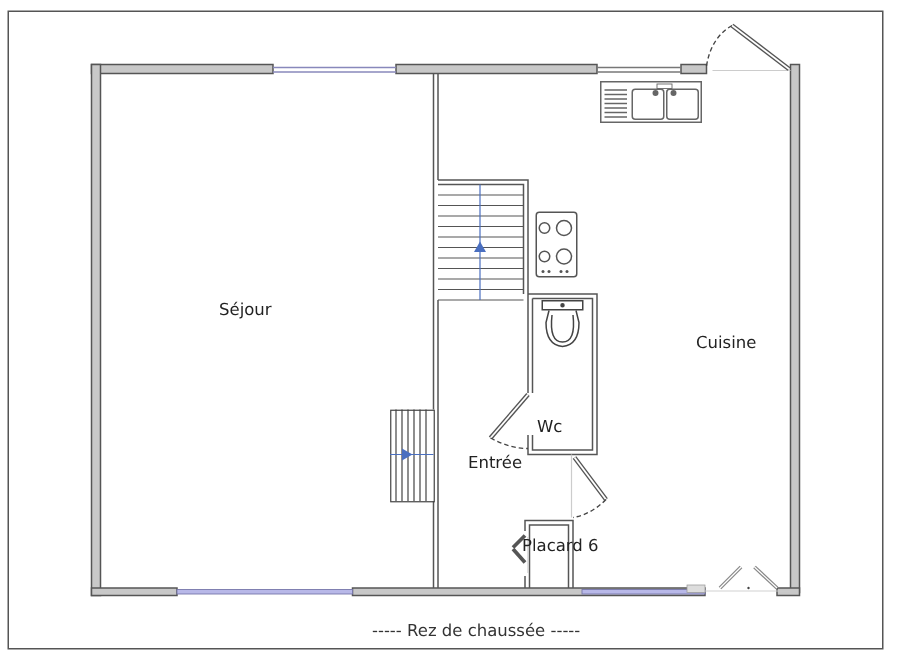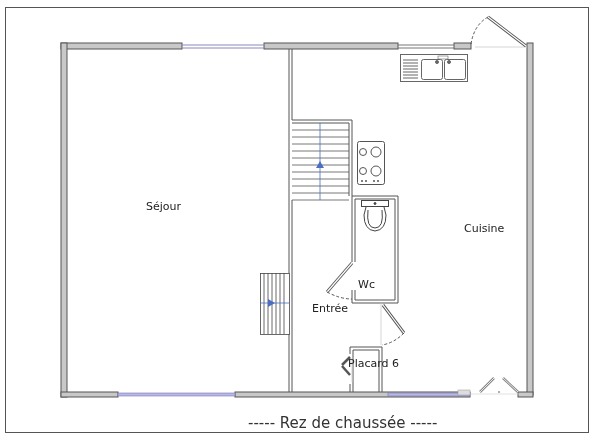--- a/index.html
+++ b/index.html
@@ -1,19 +1,19 @@
 <!DOCTYPE html>
 <html><head>
 <meta charset="utf-8">
 <style>
   html, body { margin:0; padding:0; background:#ffffff; }
   body { width:600px; height:443px; position:relative; overflow:hidden; font-family:"DejaVu Sans", sans-serif; }
   #plan { position:absolute; left:0; top:0; width:600px; height:443px; }
   .lbl { position:absolute; font-size:11px; color:#222; white-space:nowrap; font-family:"DejaVu Sans", sans-serif; }
-  .caption { position:absolute; font-size:15px; color:#333; white-space:nowrap; }
+  .caption { position:absolute; font-size:11px; color:#333; white-space:nowrap; }
 </style>
 </head>
 <body>
 
 <div>
 <svg id="plan" viewBox="0 0 600 443" xmlns="http://www.w3.org/2000/svg">
 
   <g>
     <rect x="5.5" y="7.5" width="583" height="425" fill="none" stroke="#555" stroke-width="1"></rect>
   </g>

